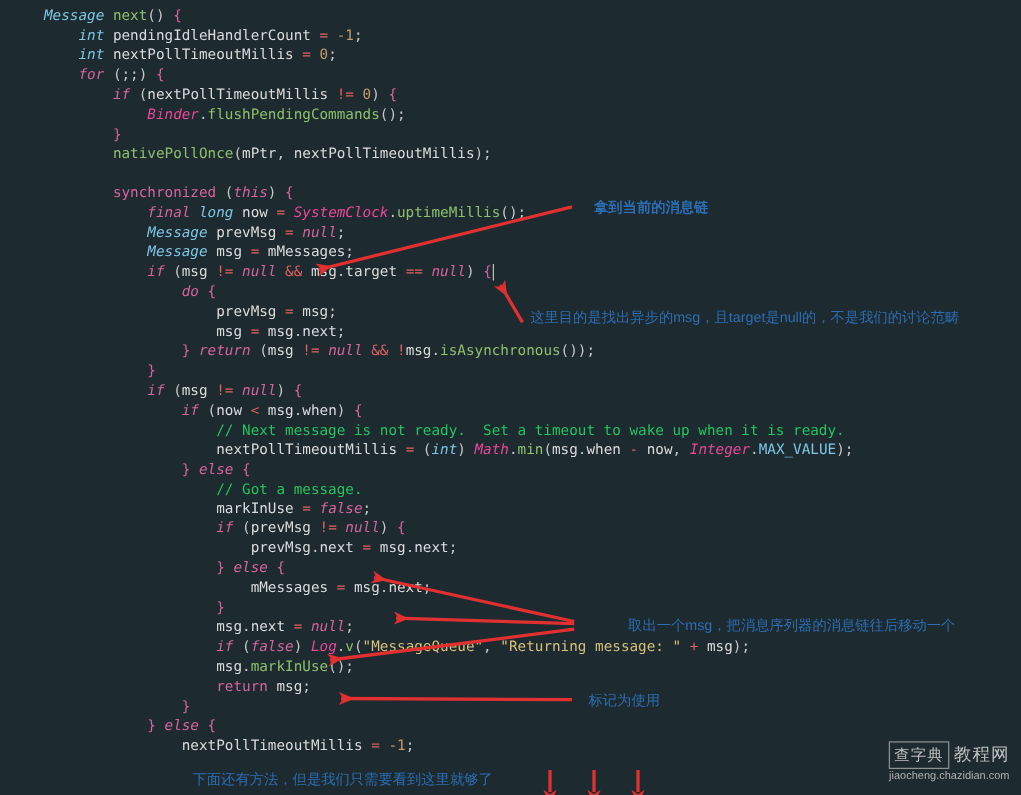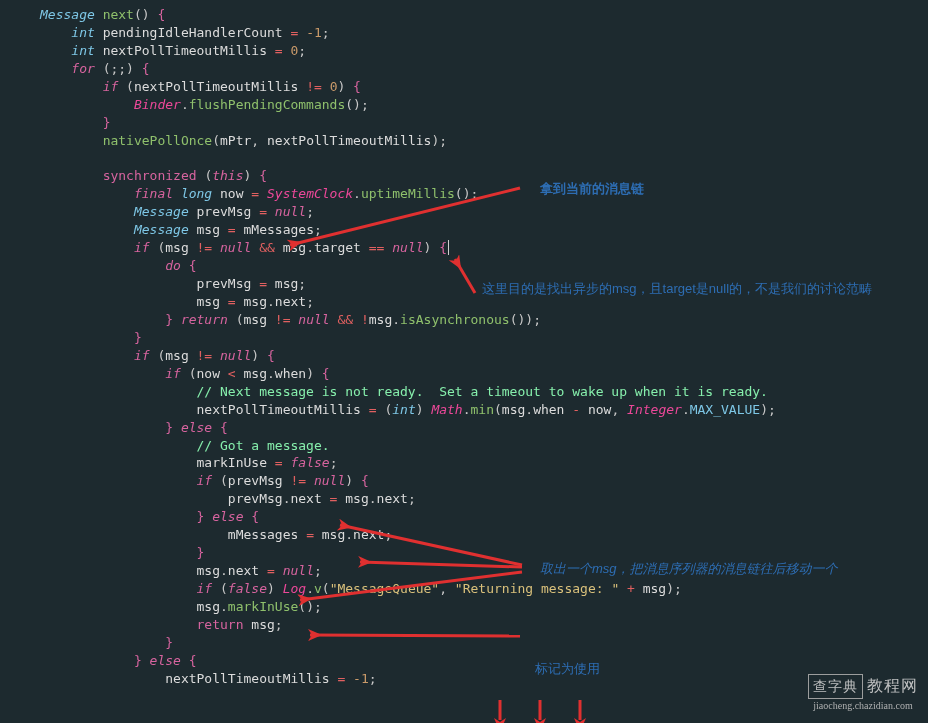--- a/index.html
+++ b/index.html
@@ -4,33 +4,33 @@
 <style>
   html,body{margin:0;padding:0;background:#1d2a2f;color:#d0d0d0;font-family:Consolas,'Courier New',monospace;font-size:13px;line-height:1.38;}
   .editor{position:relative;width:928px;height:723px;overflow:hidden;padding:6px 0 0 0;box-sizing:border-box;}
   pre{margin:0;padding:0 0 0 40px;white-space:pre;}
   .kw{color:#d7649f;font-style:italic;}
   .kw2{color:#d7649f;} 
   .type{color:#7ec7e6;font-style:italic;}
   .cls{color:#ec4899;font-style:italic;}
   .fn{color:#8fc06c;}
   .str{color:#d9c07b;}
-  .cmt{color:#86efac;}
+  .cmt{color:#22c55e;}
   .id{color:#dcdcdc;}
   .num{color:#c99a6a;}
   .op{color:#e06060;}
   .punc{color:#c8c8c8;}
   .pbrace{color:#d7649f;}
   .const{color:#7ec7e6;}
   .caret{border-left:1px solid #cfcfcf;margin-left:1px;}
 
   .anno{position:absolute;color:#2d6db3;font-family:"Microsoft YaHei","SimSun",sans-serif;font-size:13px;line-height:1.4;pointer-events:none;}
   svg.arrows{position:absolute;left:0;top:0;width:928px;height:723px;pointer-events:none;}
 
-  .watermark{position:absolute;right:10px;bottom:10px;color:#d0d0d0;font-family:Liberation Serif, serif;text-align:right;opacity:.9;}
+  .watermark{position:absolute;right:10px;bottom:10px;color:#d0d0d0;font-family:Liberation Sans, sans-serif;text-align:right;opacity:.9;}
   .watermark .l1{font-size:16px;letter-spacing:1px;}
   .watermark .l2{font-size:10px;color:#bfbfbf;text-align:center;}
   .watermark .box{display:inline-block;border:1px solid #aaa;padding:2px 4px;margin-right:4px;font-size:14px;}
 </style>
 </head>
 <body>
 
 <div class="editor">
 
 <pre><span class="type">Message</span> <span class="fn">next</span><span class="punc">()</span> <span class="pbrace">{</span>
@@ -90,22 +90,23 @@
 
   <line x1="310" y1="635" x2="520" y2="636" stroke="#e03030" stroke-width="3" marker-start="url(#ah)"></line>
 
   <line x1="500" y1="700" x2="500" y2="720" stroke="#e03030" stroke-width="3" marker-end="url(#ah)"></line>
   <line x1="540" y1="700" x2="540" y2="720" stroke="#e03030" stroke-width="3" marker-end="url(#ah)"></line>
   <line x1="580" y1="700" x2="580" y2="720" stroke="#e03030" stroke-width="3" marker-end="url(#ah)"></line>
 </svg>
 
 <div class="anno" style="left:540px;top:180px;font-weight:bold;">拿到当前的消息链</div>
 <div class="anno" style="left:482px;top:280px;width:440px;">这里目的是找出异步的msg，且target是null的，不是我们的讨论范畴</div>
-<div class="anno" style="left:540px;top:560px;font-style:italic;">取出一个msg，把消息序列器的消息链往后移动一个</div>
-<div class="anno" style="left:535px;top:660px;">标记为使用</div>
+<div class="anno" style="left:571px;top:560px;">取出一个msg，把消息序列器的消息链往后移动一个</div>
+<div class="anno" style="left:535px;top:628px;">标记为使用</div>
+<div class="anno" style="left:175px;top:700px;">下面还有方法，但是我们只需要看到这里就够了</div>
 
 <div class="watermark">
   <div class="l1">
     <span class="box">查字典</span><span>教程网</span>
   </div>
   <div class="l2">jiaocheng.chazidian.com</div>
 </div>
 
 </div>
 

